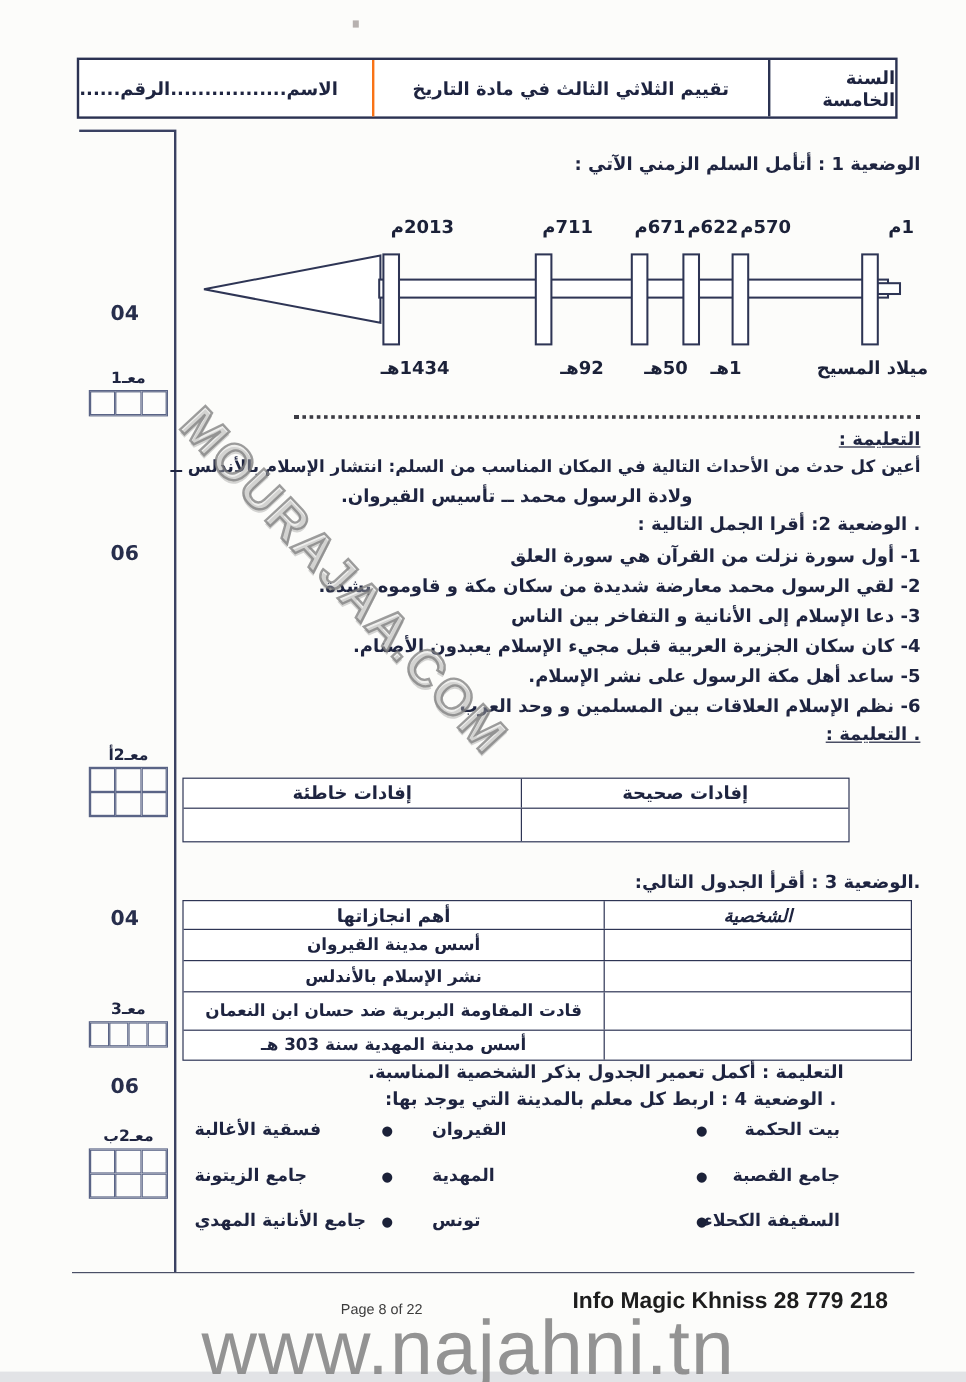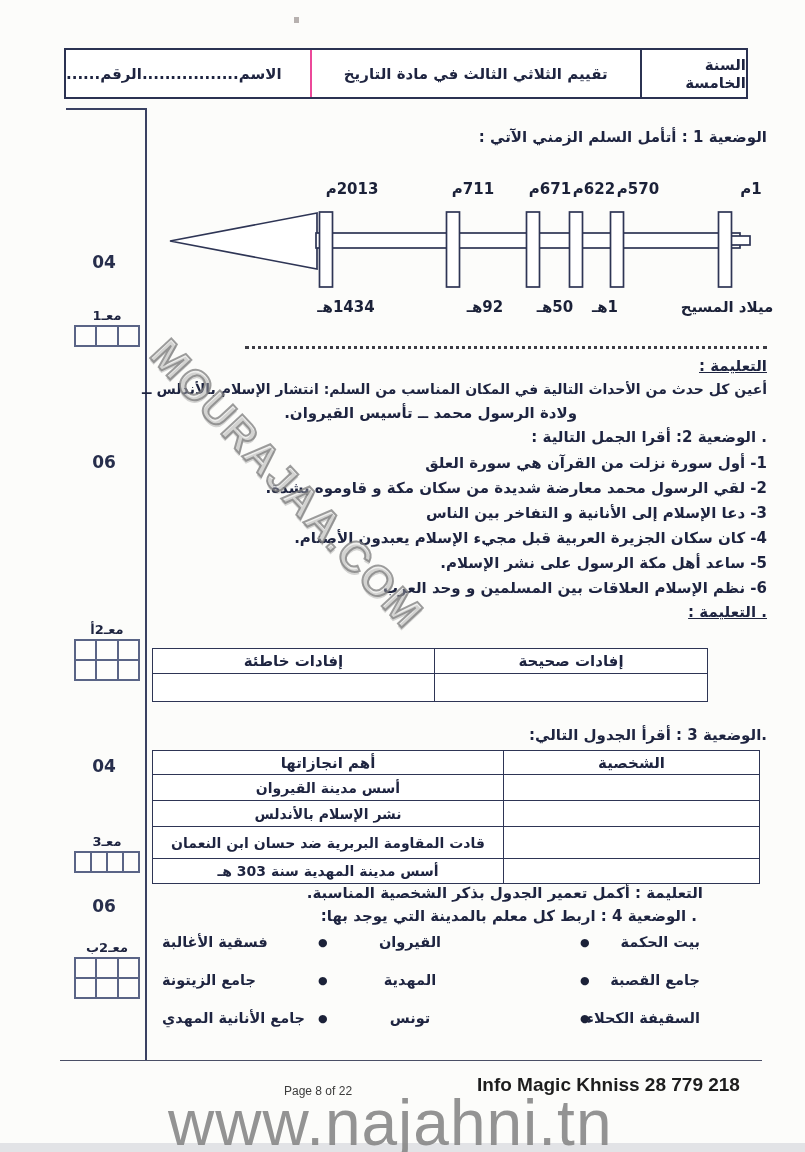--- a/index.html
+++ b/index.html
@@ -3,21 +3,21 @@
 <meta charset="utf-8">
 <style>
   html,body{margin:0;padding:0;background:#e9e9e9;}
   .page{position:relative;width:805px;height:1152px;margin:0 auto;background:#fcfcfa;
         font-family:"DejaVu Sans",sans-serif;direction:rtl;color:#1e2440;overflow:hidden;}
   
   .hdr{position:absolute;top:48px;left:64px;width:680px;height:47px;display:flex;flex-direction:row;
        border:2px solid #2b3252;background:#fff;}
   .hcell{display:flex;align-items:center;justify-content:center;font-weight:bold;font-size:15px;}
   .h-class{width:107px;border-left:2px solid #2b3252;}
-  .h-title{width:337px;border-left:2px solid #ec4899;margin-left:28px;}
+  .h-title{width:337px;border-left:2px solid #f97316;margin-left:28px;}
   .h-name{flex:1;justify-content:center;}
   
   .rule-top{position:absolute;top:108px;left:66px;width:79px;border-top:2px solid #3a4162;}
   .rule-v{position:absolute;top:108px;left:145px;height:952px;border-left:2px solid #3a4162;}
   .rule-bottom{position:absolute;top:1060px;left:60px;width:702px;border-top:1.5px solid #4a4f66;}
   
   .mscore{position:absolute;left:66px;width:76px;text-align:center;font-size:17px;font-weight:bold;color:#272e4c;}
   .mgroup{position:absolute;left:74px;width:66px;text-align:center;}
   .mcode{font-size:13px;font-weight:bold;margin-bottom:2px;}
   .mgrid{display:flex;flex-wrap:wrap;direction:ltr;width:100%;border:1.2px solid #5a6486;box-sizing:border-box;}
@@ -43,27 +43,27 @@
   .t1-head{border-bottom:1.6px solid #2e3555;height:24px;}
   .t1-body{height:27px;}
   .t1c{display:flex;align-items:center;justify-content:center;font-weight:bold;font-size:15px;}
   .t1-right{width:272px;border-left:1.6px solid #2e3555;}
   .t1-left{flex:1;}
   
   .t2{position:absolute;top:750px;left:152px;width:608px;border:1.8px solid #2e3555;background:#fff;box-sizing:border-box;}
   .t2row{display:flex;flex-direction:row;border-top:1.4px solid #2e3555;}
   .t2row:first-child{border-top:none;}
   .t2c{display:flex;align-items:center;justify-content:center;font-weight:bold;font-size:14px;}
-  .t2-person{width:255px;border-left:1.6px solid #2e3555;}
+  .t2-person{width:255px;border-left:1.6px solid #2e3555;font-style:italic;}
   .t2-ach{flex:1;}
   
   .match{position:absolute;top:928px;left:150px;width:562px;height:112px;}
   .mrow{position:absolute;left:0;width:100%;height:24px;font-weight:bold;font-size:14.5px;white-space:nowrap;}
   .m-right{position:absolute;right:12px;}
-  .m-mid{position:absolute;left:210px;width:100px;text-align:center;}
+  .m-mid{position:absolute;left:210px;width:100px;text-align:left;}
   .m-left{position:absolute;left:12px;text-align:left;}
   .dot{position:absolute;font-size:11px;top:2px;color:#1b2138;}
   .d1{left:430px;}
   .d2{left:168px;}
   
   .wm-diag{position:absolute;left:176px;top:330px;transform:rotate(47deg);transform-origin:0 0;
            font-family:"Liberation Sans",sans-serif;font-weight:bold;font-size:42px;letter-spacing:2px;
            color:rgba(210,210,210,0.30);-webkit-text-stroke:2px rgba(125,125,125,0.75);
            text-shadow:2px 2px 0 rgba(90,90,90,0.25);z-index:6;pointer-events:none;white-space:nowrap;}
   .wm-site{position:absolute;left:168px;top:1086px;font-family:"Liberation Sans",sans-serif;

